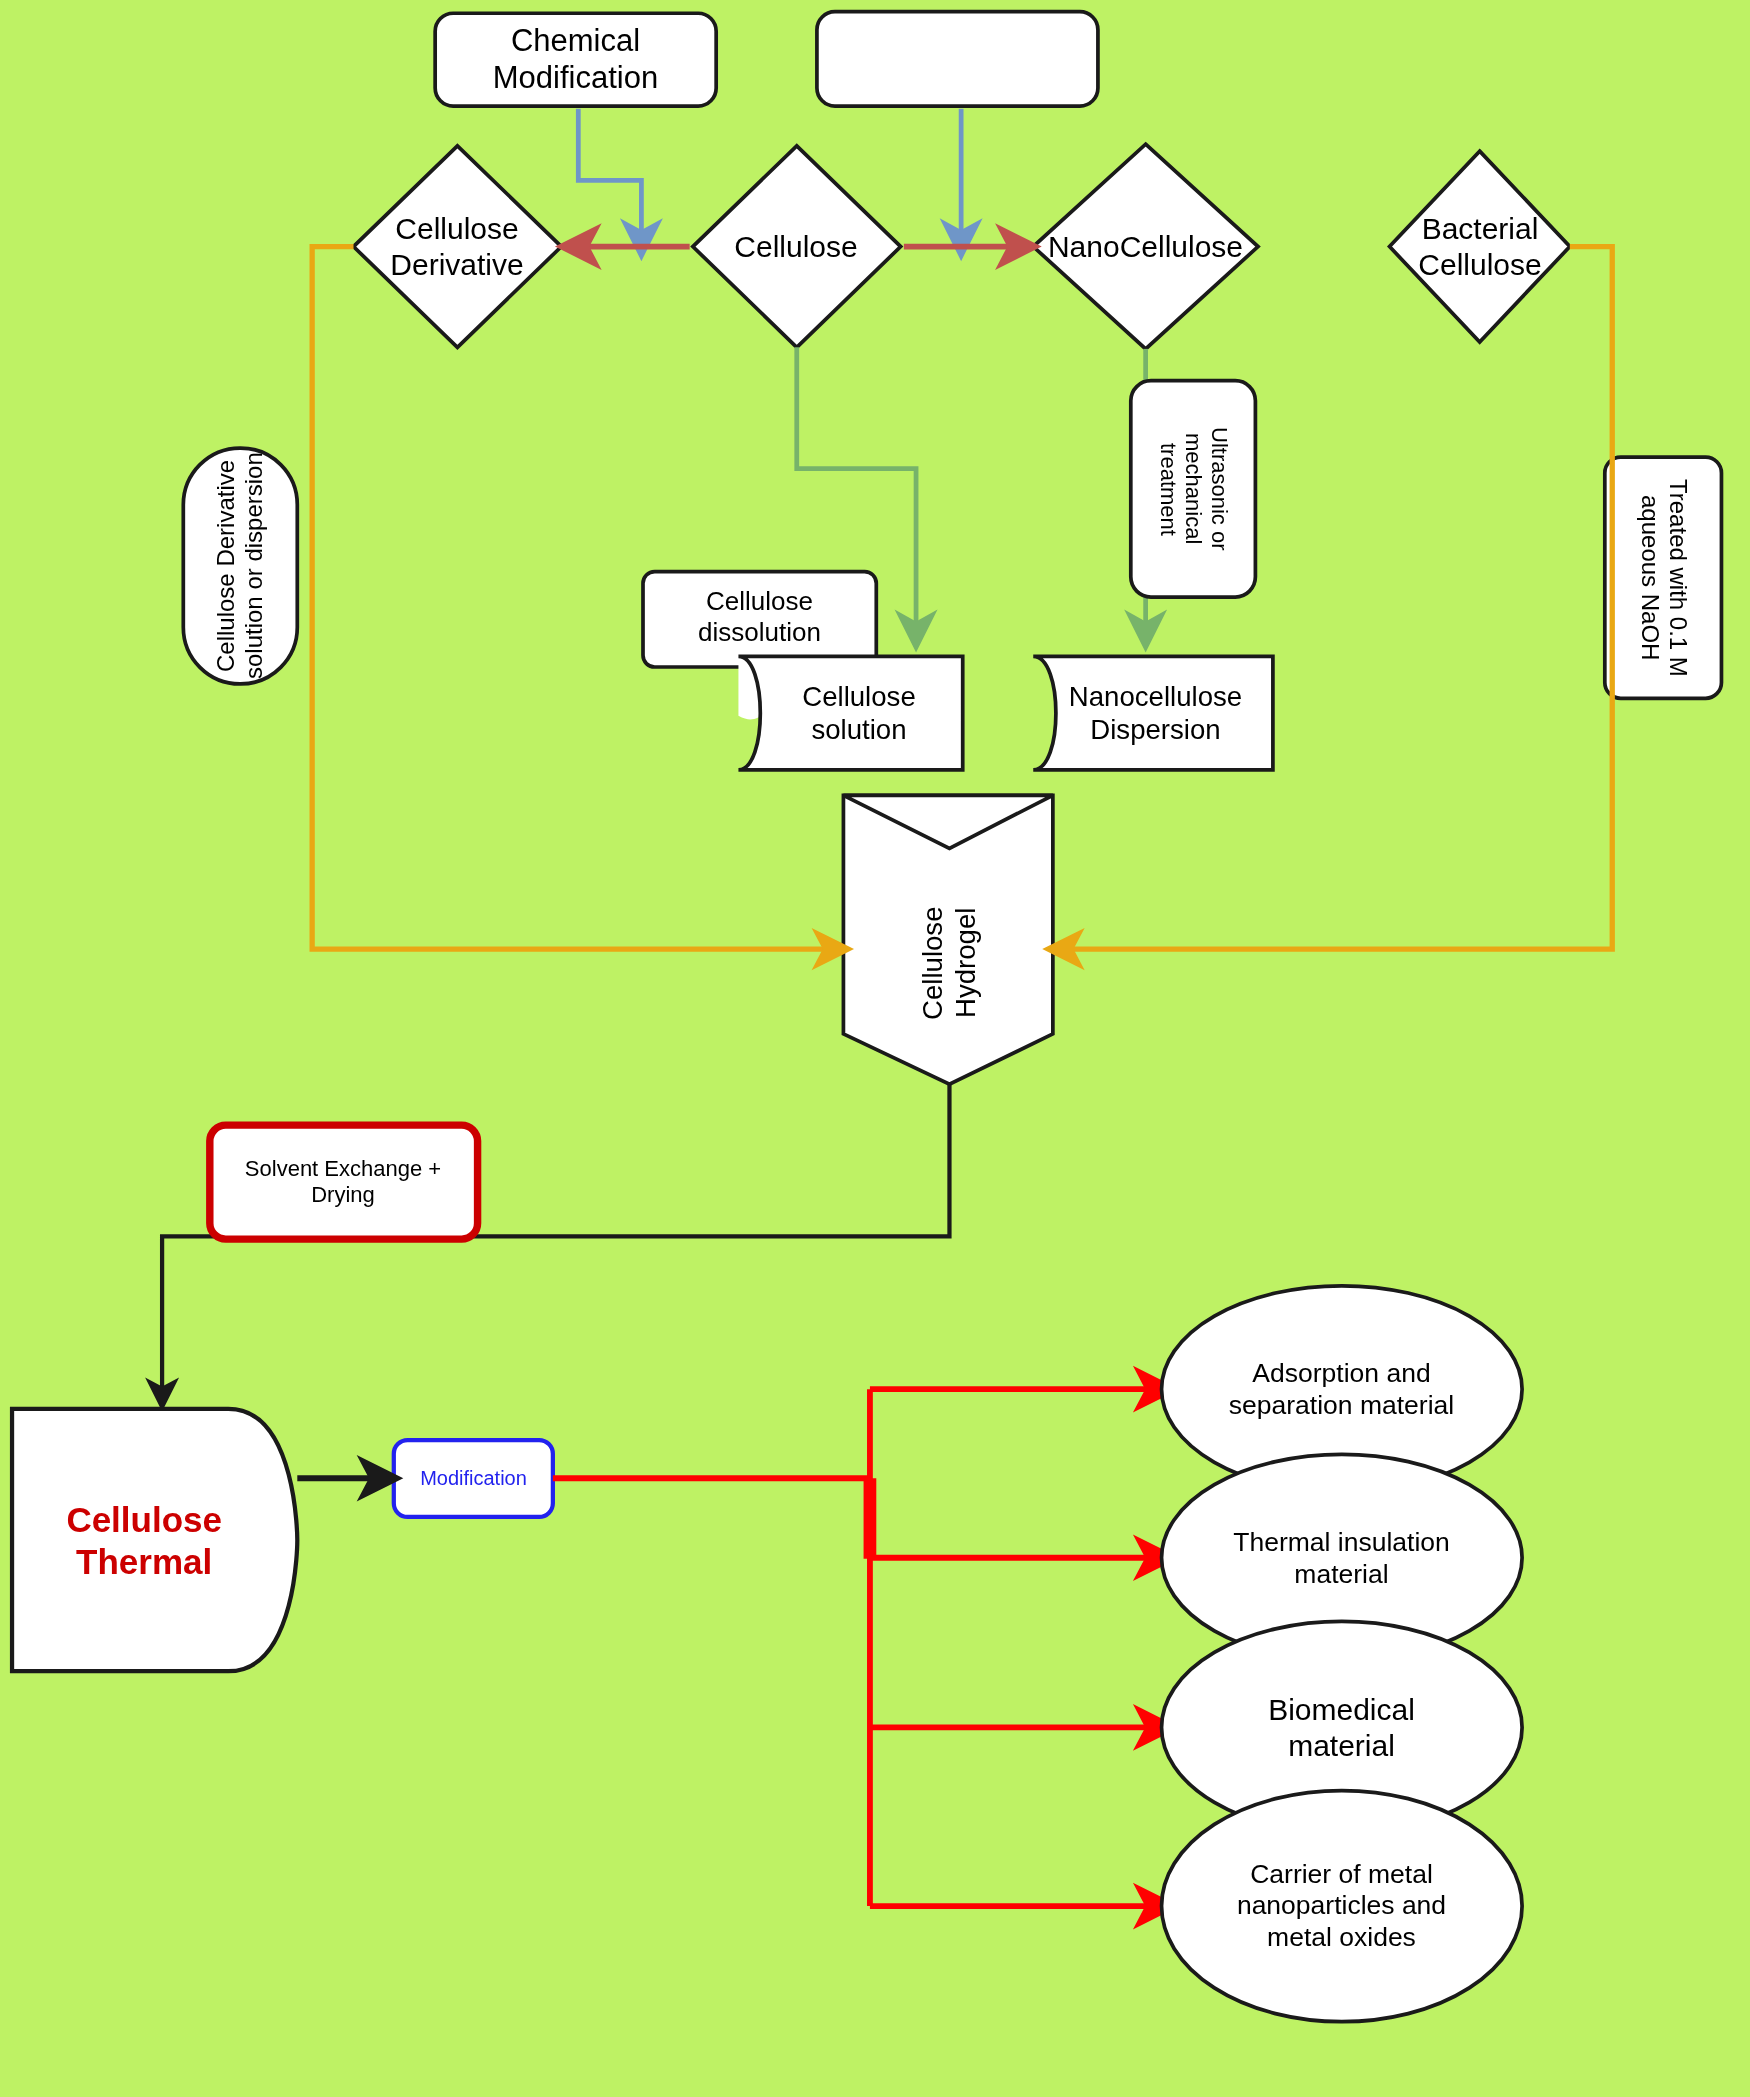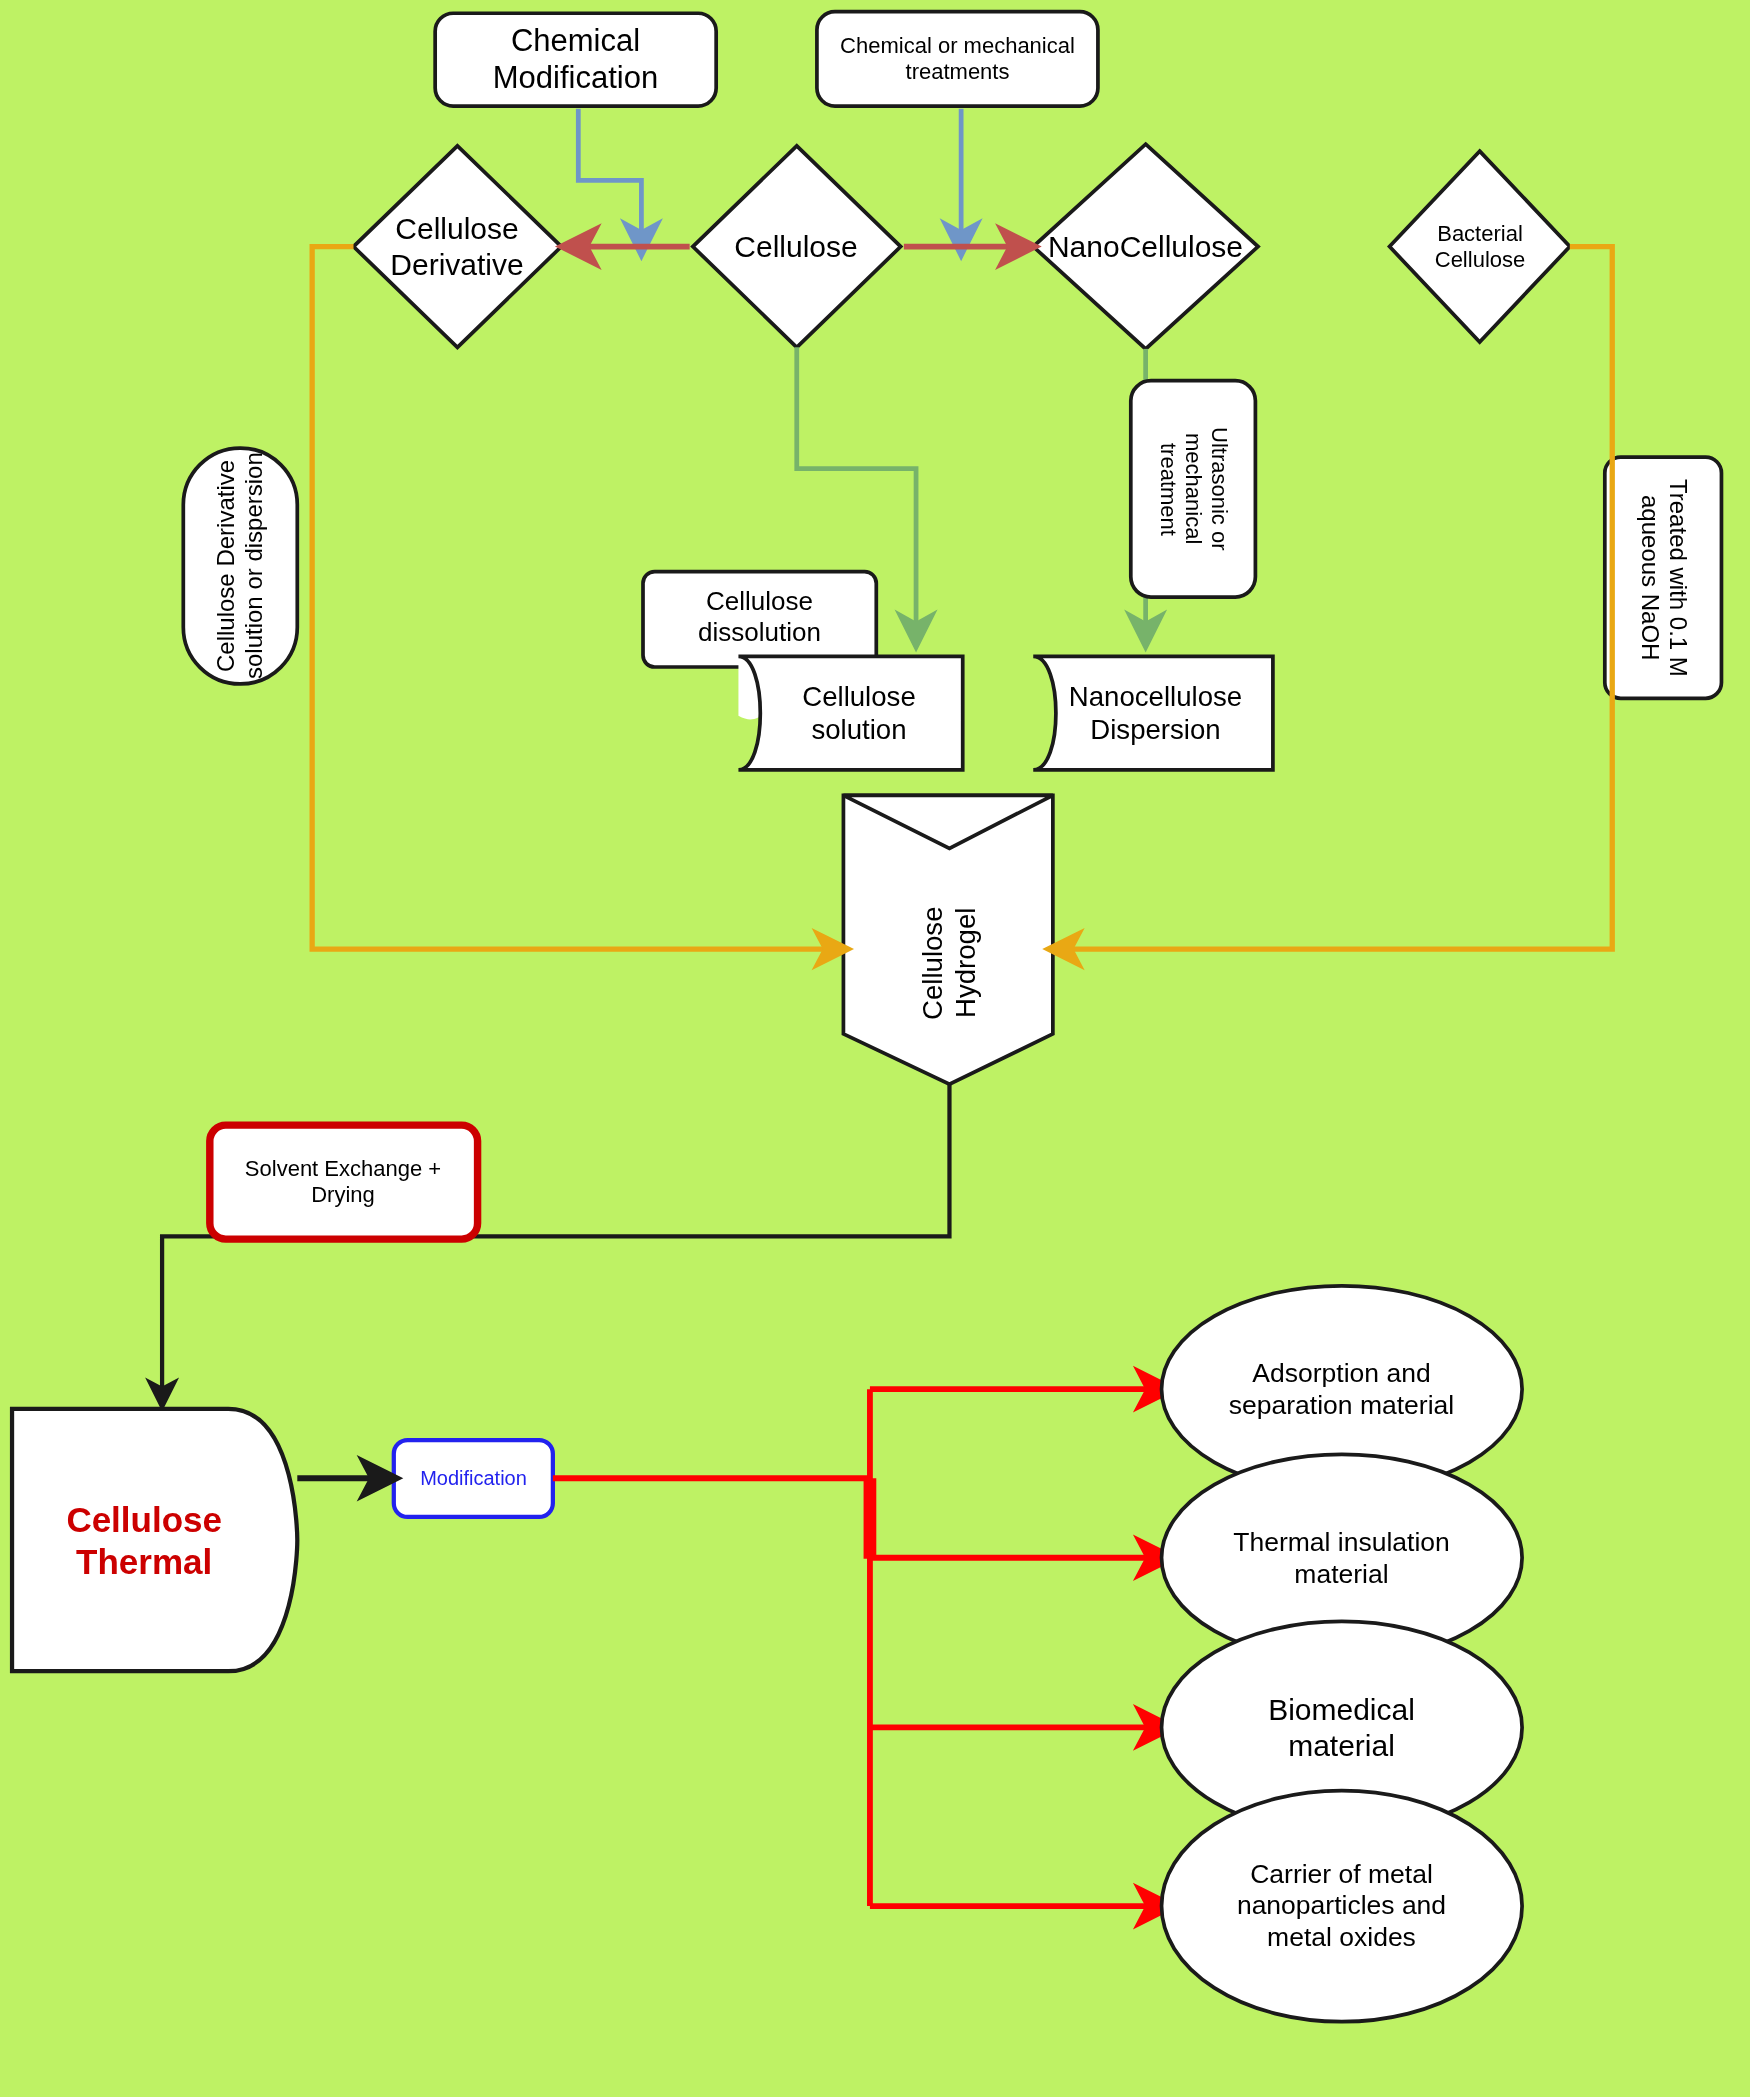--- a/index.html
+++ b/index.html
@@ -122,35 +122,31 @@
   <ellipse cx="2530" cy="2938" rx="340" ry="195" fill="#fff" stroke="#1a1a1a" stroke-width="7"></ellipse>
   <ellipse cx="2530" cy="3258" rx="340" ry="200" fill="#fff" stroke="#1a1a1a" stroke-width="7"></ellipse>
   <ellipse cx="2530" cy="3595" rx="340" ry="218" fill="#fff" stroke="#1a1a1a" stroke-width="7"></ellipse>
 </svg>
 
 <div class="lbl" style="left:435px;top:13.3px;width:281px;height:93px;flex-direction:column;font-size:31px;">
   <span>Chemical</span>
   <span>Modification</span>
 </div>
 
-<div class="lbl" style="left:817px;top:11.7px;width:281px;height:94px;flex-direction:column;font-size:22px;">
-  <span>Chemical or mechanical</span>
-  <span>treatments</span>
-</div>
 
 <div class="lbl" style="left:351px;top:199px;width:212px;height:95px;flex-direction:column;font-size:30px;">
   <span>Cellulose</span>
   <span>Derivative</span>
 </div>
 
 <div class="lbl" style="left:690px;top:223px;width:212px;height:48px;font-size:30px;">Cellulose</div>
 
 <div class="lbl" style="left:1013px;top:223px;width:265px;height:48px;font-size:30px;">NanoCellulose</div>
 
-<div class="lbl" style="left:1379px;top:199px;width:202px;height:95px;flex-direction:column;font-size:22px;">
+<div class="lbl" style="left:1379px;top:199px;width:202px;height:95px;flex-direction:column;font-size:30px;">
   <span>Bacterial</span>
   <span>Cellulose</span>
 </div>
 
 <div class="lbl rot-ccw" style="left:183px;top:448px;width:114px;height:236px;flex-direction:column;font-size:24px;">
   <span>Cellulose Derivative</span>
   <span>solution or dispersion</span>
 </div>
 
 <div class="lbl rot-cw" style="left:1131px;top:381px;width:125px;height:216px;flex-direction:column;font-size:22px;">

